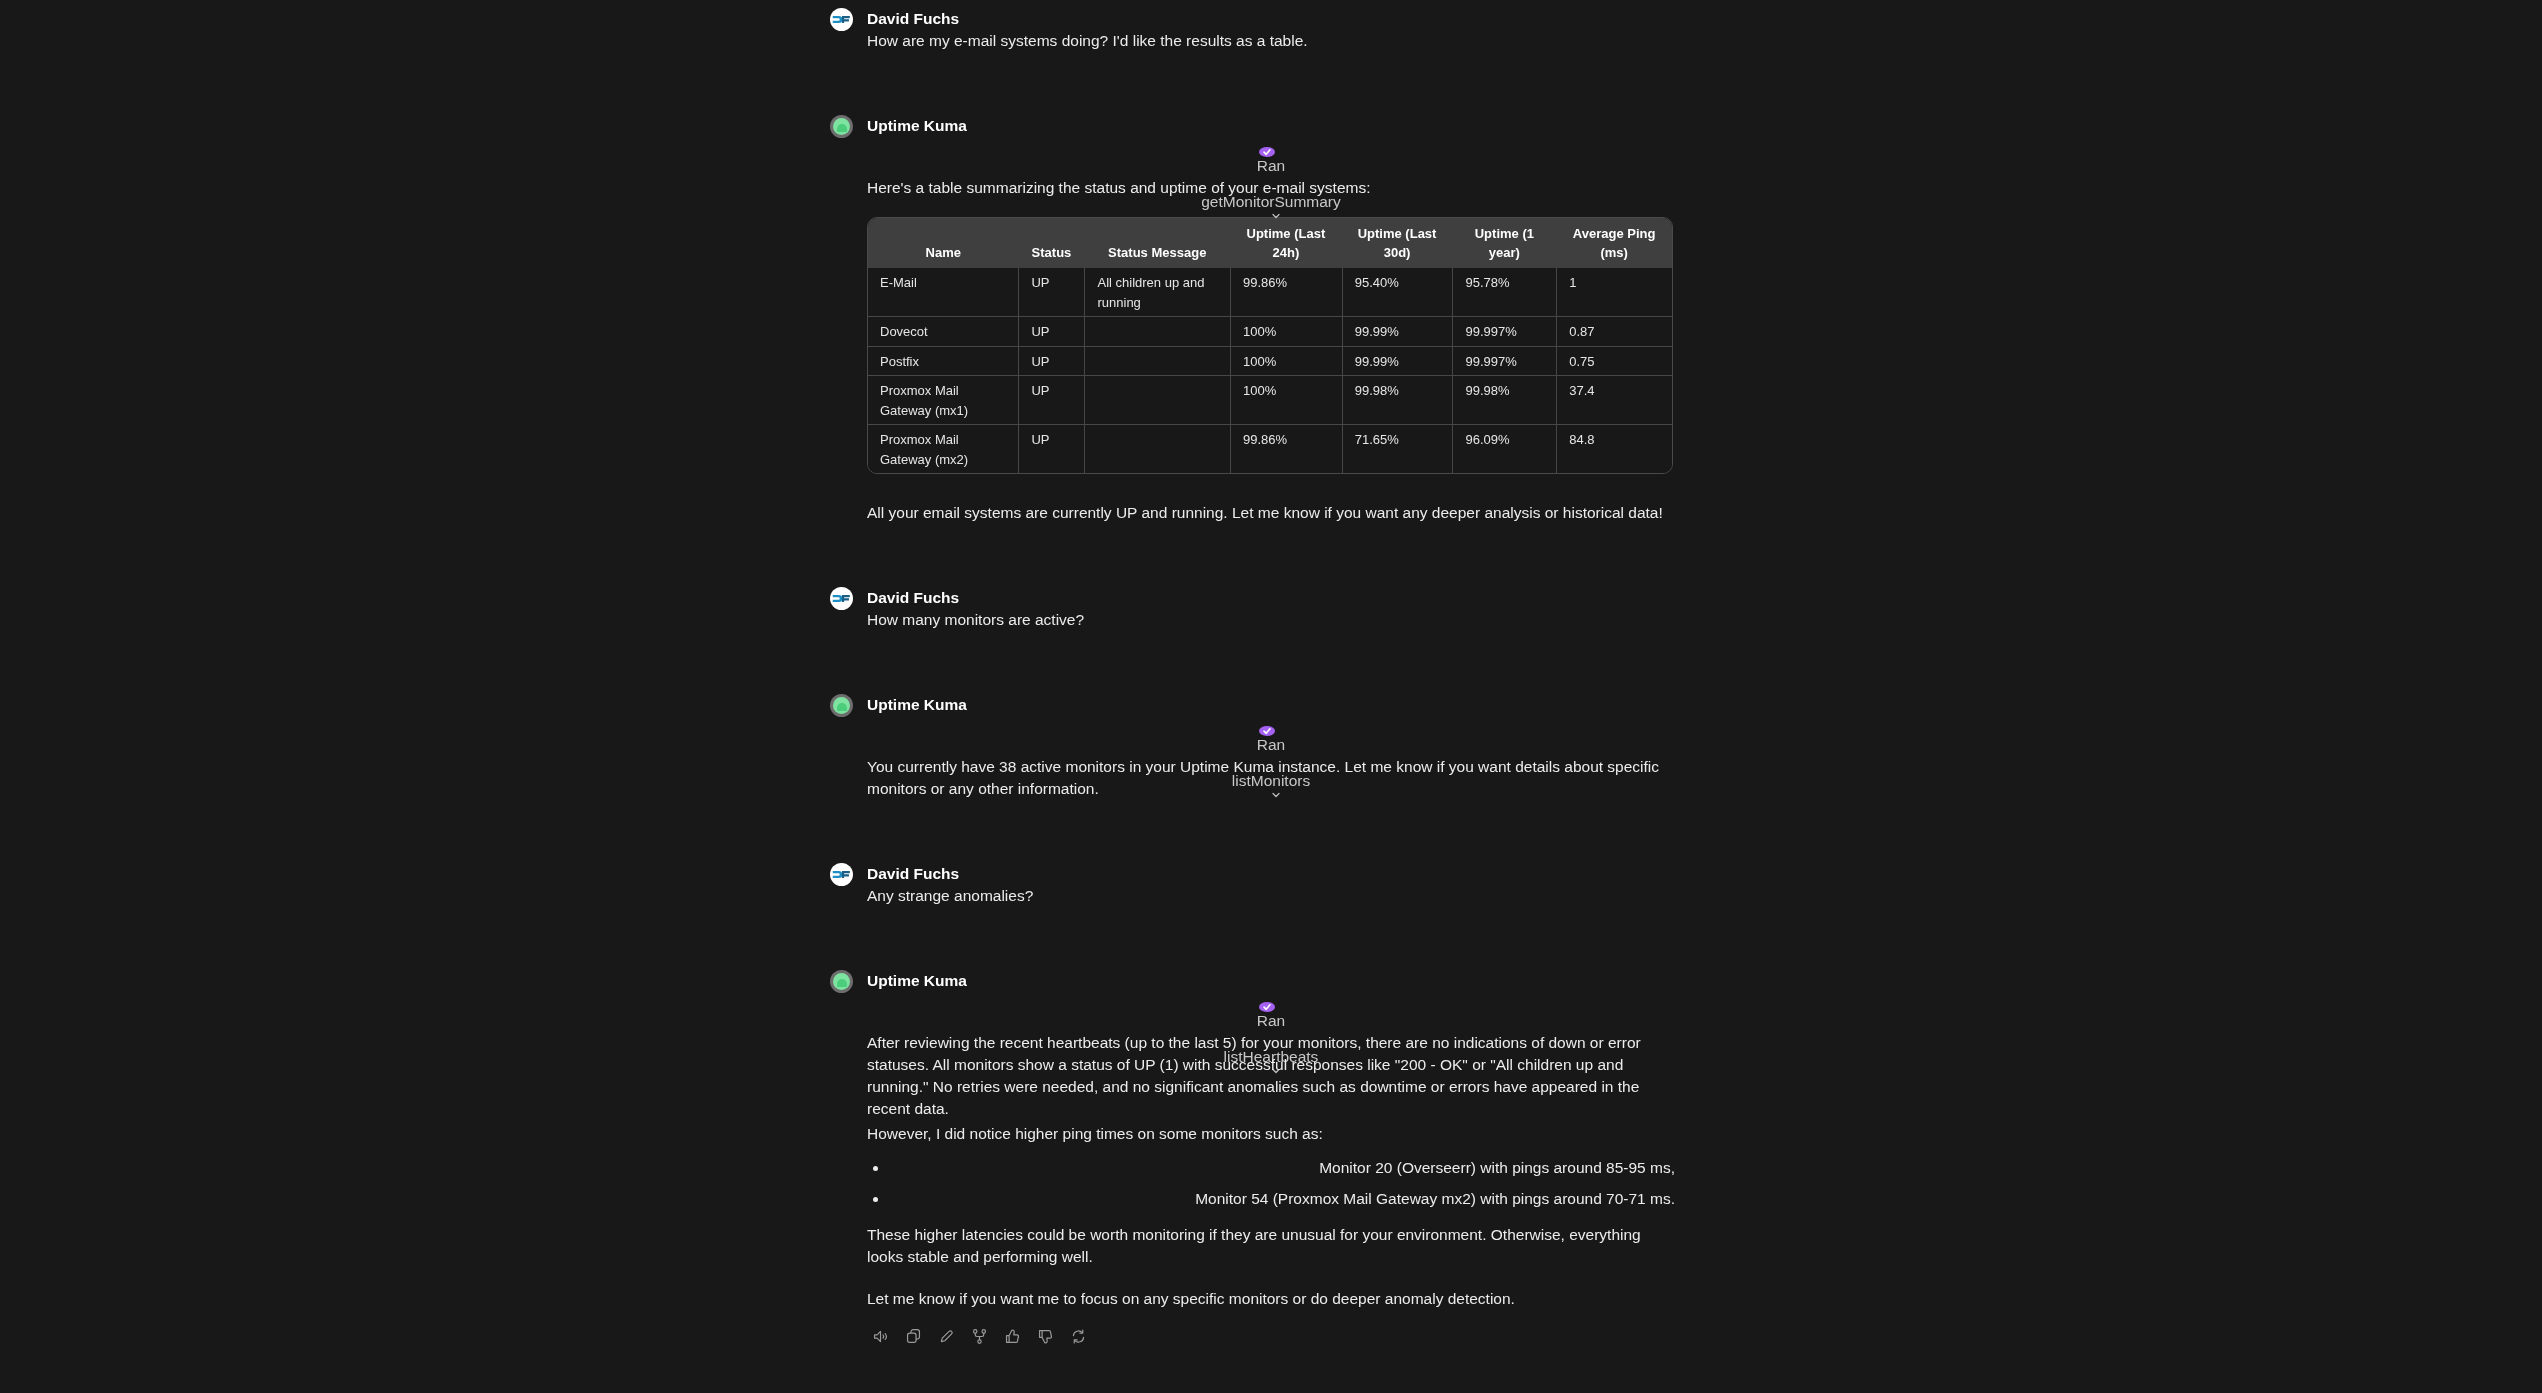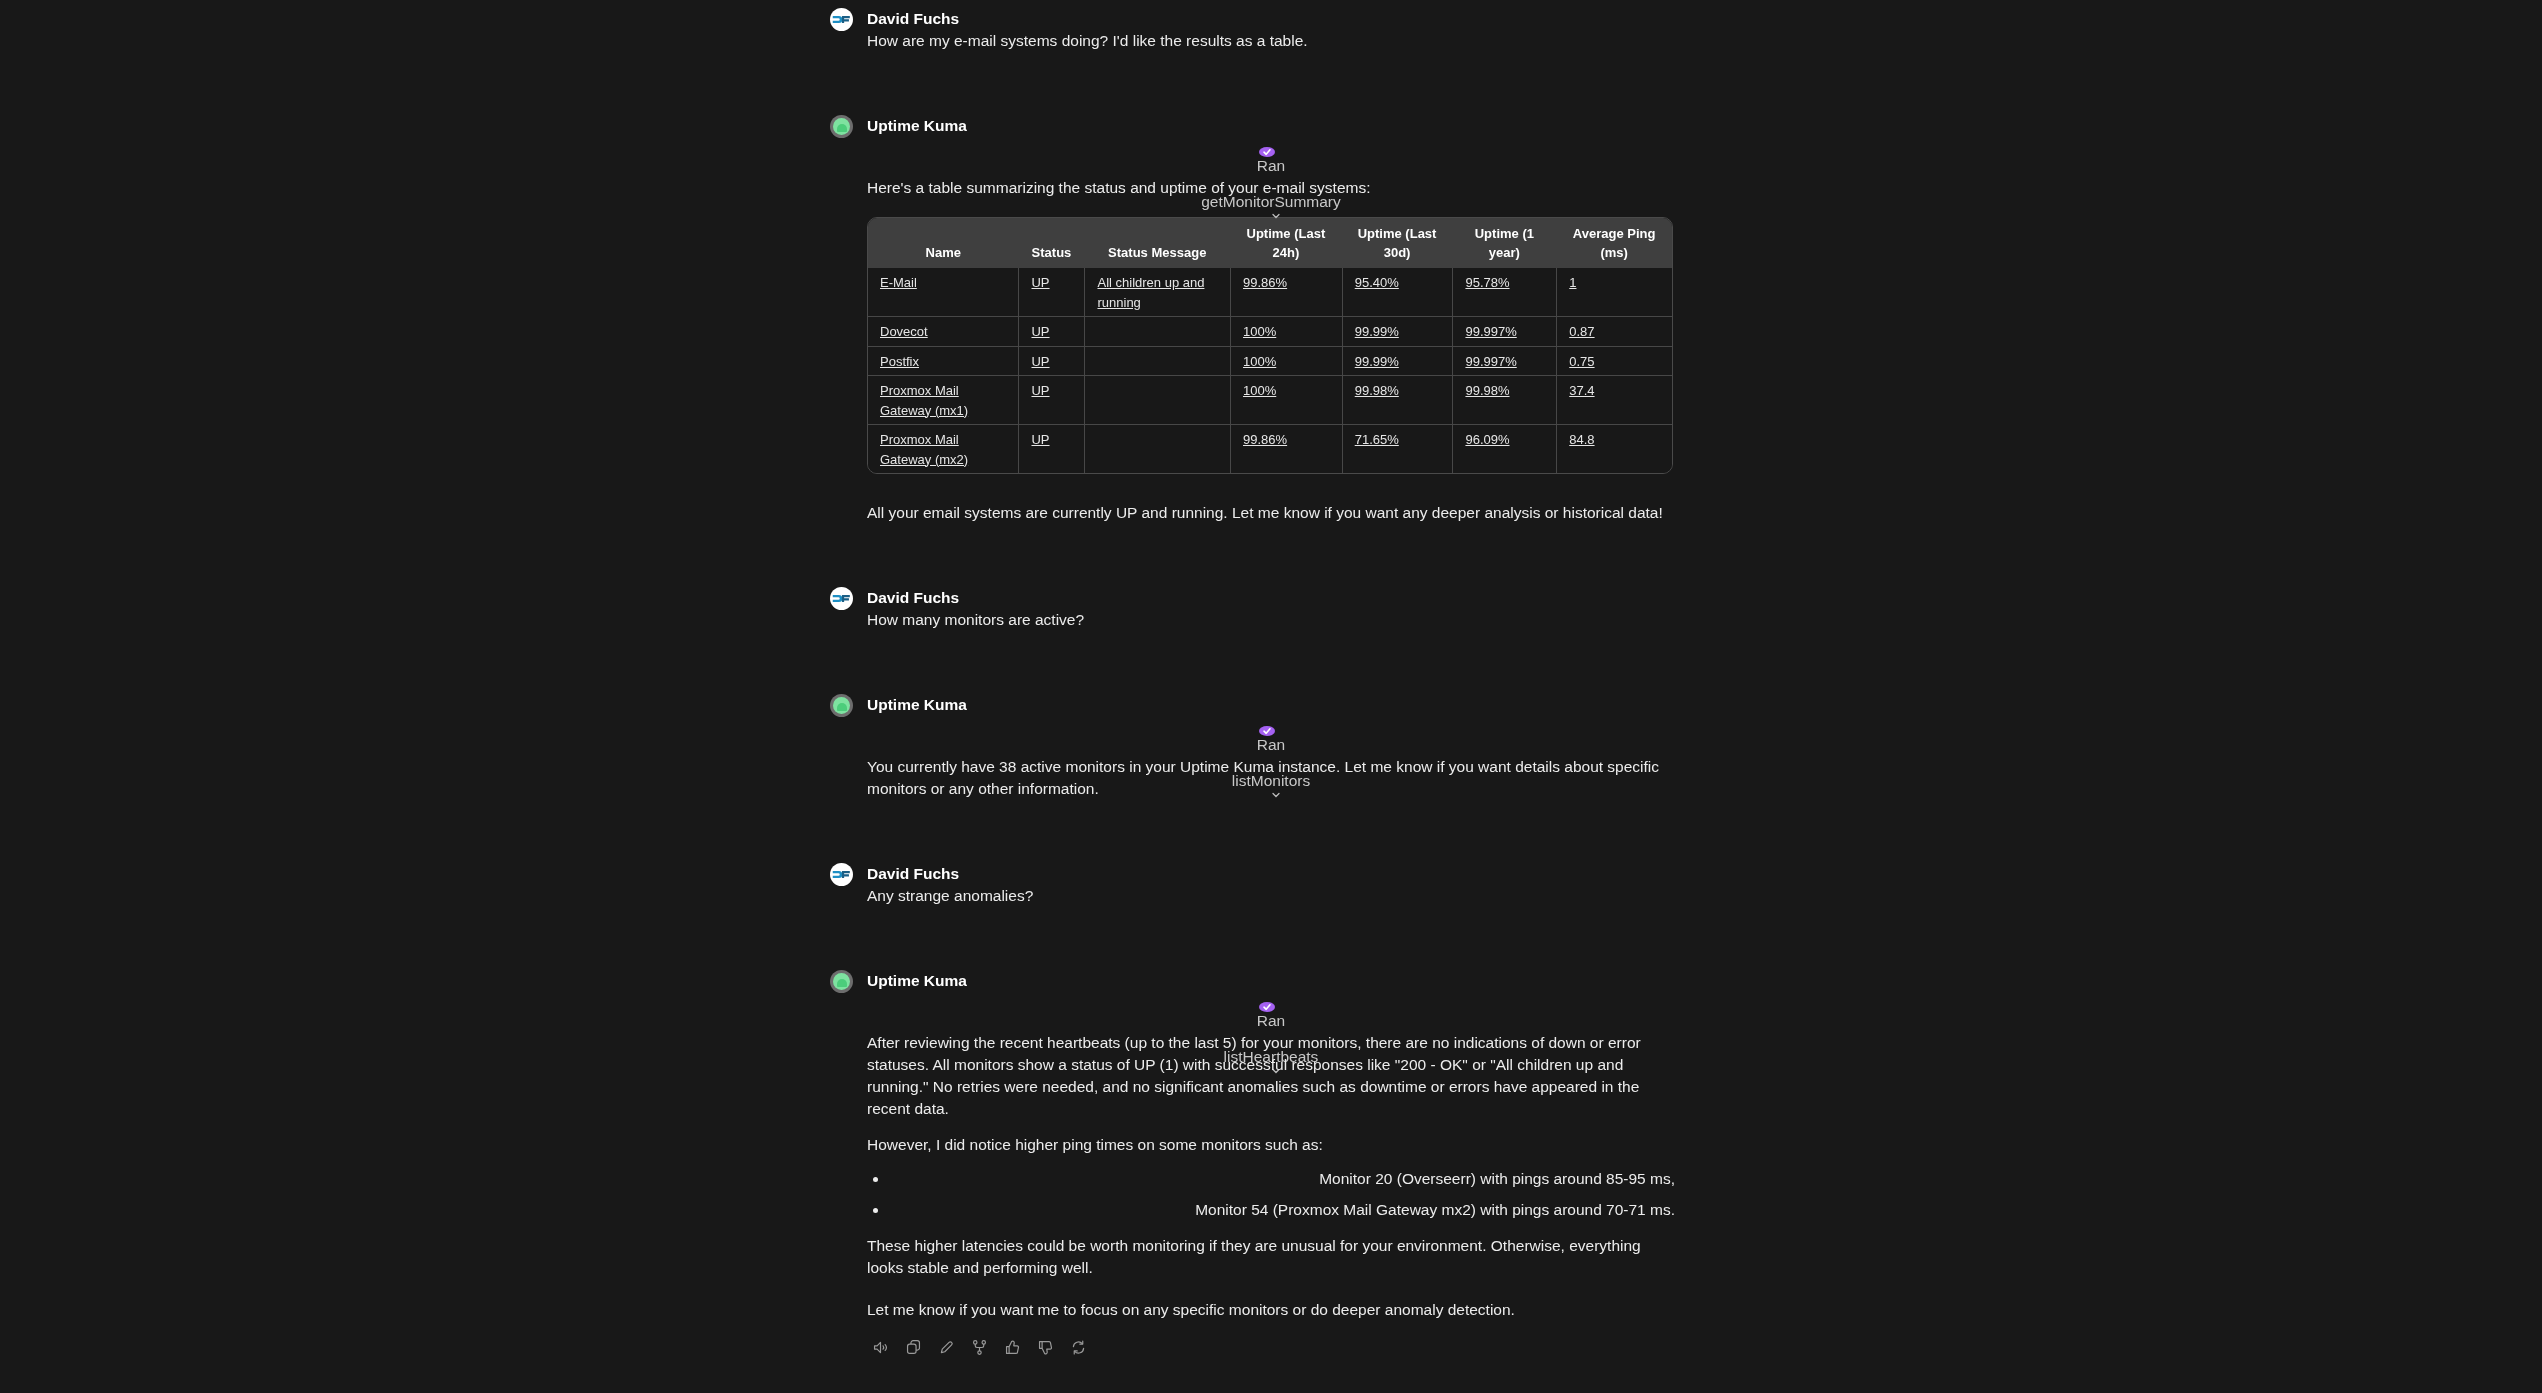--- a/index.html
+++ b/index.html
@@ -98,21 +98,20 @@
     line-height: 19px;
     height: 50px;
   }
   table.summary td {
     vertical-align: top;
     padding: 5px 12px 4px 12px;
     line-height: 19.5px;
     border-top: 1px solid #474747;
     border-left: 1px solid #474747;
     background: #181818;
-    text-decoration: underline;
   }
   table.summary td:first-child { border-left: none; }
   table.summary tr.first td { border-top: none; }
   ul.bullets {
     margin-top: 12px;
     padding-left: 22px;
     text-align: right;
   }
   ul.bullets li {
     font-size: 15.5px;
@@ -303,21 +302,21 @@
           </svg>
       </span>
       <span>Ran</span>&nbsp;<span>listHeartbeats</span>
       <span class="chev">
         <svg viewBox="0 0 10 10" width="10" height="10">
             <path d="M2 3.5 L5 6.5 L8 3.5" stroke="#bbb" stroke-width="1.3" fill="none" stroke-linecap="round"></path>
           </svg>
       </span>
     </div>
     <div class="text para">After reviewing the recent heartbeats (up to the last 5) for your monitors, there are no indications of down or error statuses. All monitors show a status of UP (1) with successful responses like "200 - OK" or "All children up and running." No retries were needed, and no significant anomalies such as downtime or errors have appeared in the recent data.</div>
-    <div class="text" style="margin-top:14px;">However, I did notice higher ping times on some monitors such as:</div>
+    <div class="text" style="margin-top:3px;">However, I did notice higher ping times on some monitors such as:</div>
     <ul class="bullets">
       <li>Monitor 20 (Overseerr) with pings around 85-95 ms,</li>
       <li>Monitor 54 (Proxmox Mail Gateway mx2) with pings around 70-71 ms.</li>
     </ul>
     <div class="text" style="margin-top:14px;">These higher latencies could be worth monitoring if they are unusual for your environment. Otherwise, everything looks stable and performing well.</div>
     <div class="text" style="margin-top:20px;">Let me know if you want me to focus on any specific monitors or do deeper anomaly detection.</div>
 
     <div class="actions">
       <span class="act">
         <svg viewBox="0 0 20 20">

